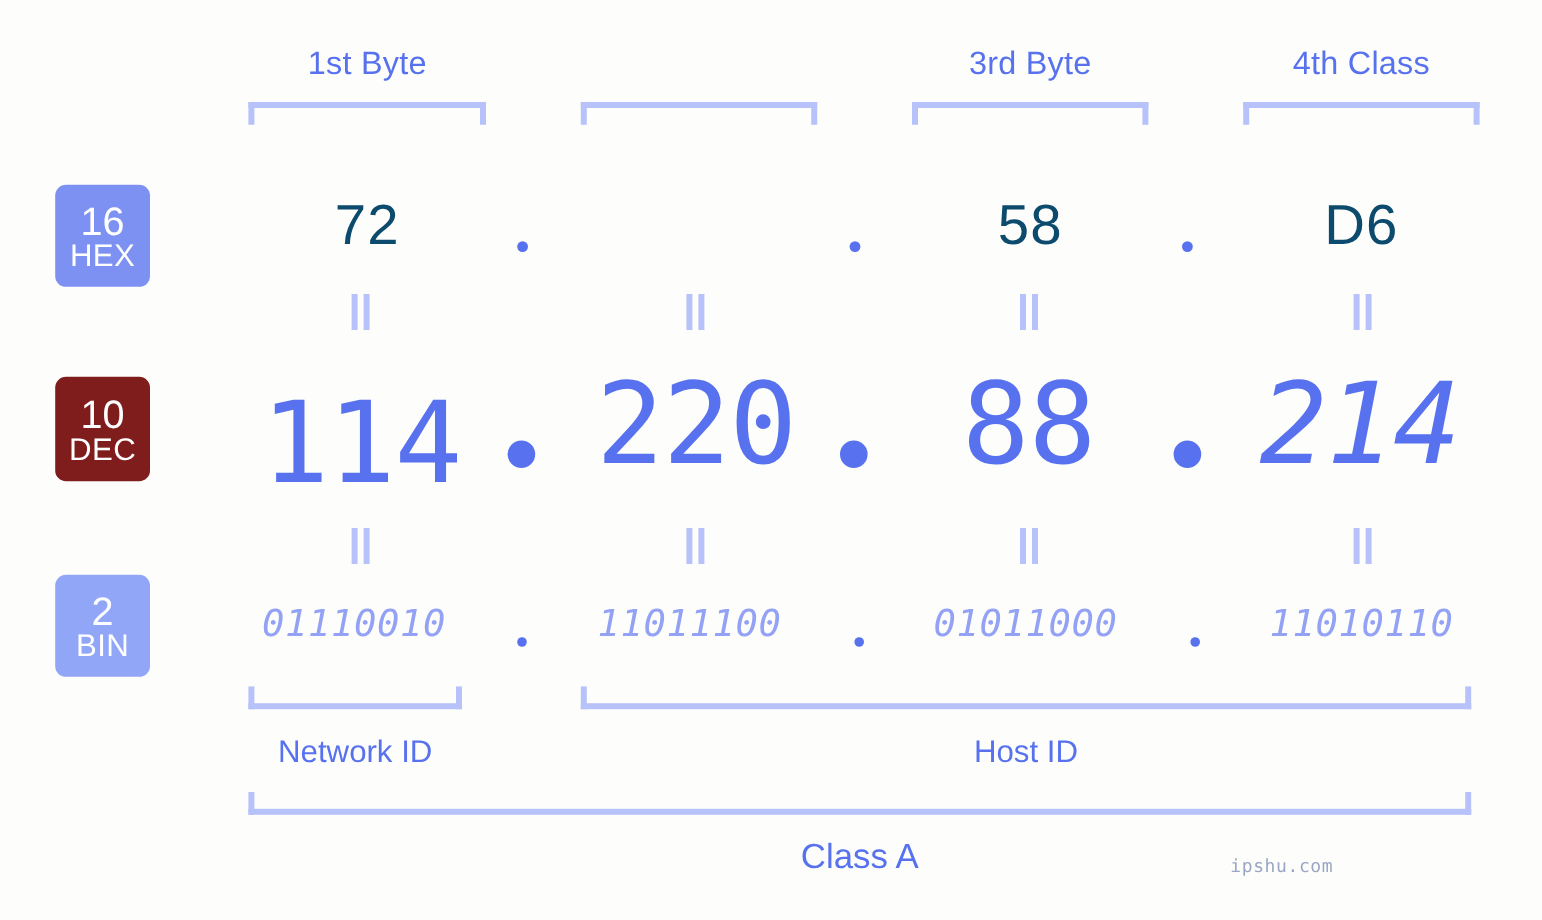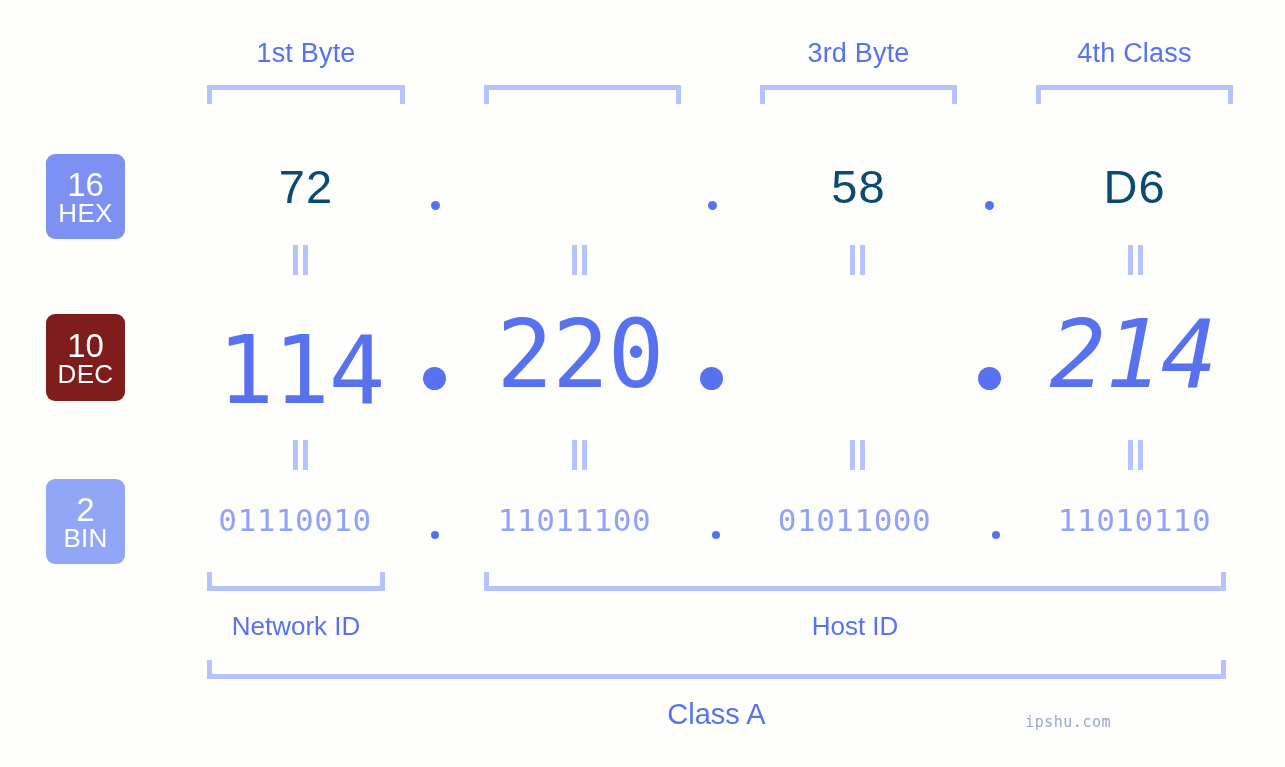--- a/index.html
+++ b/index.html
@@ -104,20 +104,21 @@
     font-family: "DejaVu Sans Mono", monospace;
     letter-spacing: -1px;
   }
 
   .bin-val {
     font-size: 31px;
     line-height: 40px;
     color: #93a2f5;
     font-family: "DejaVu Sans Mono", monospace;
     letter-spacing: 0.5px;
+    font-style: italic;
   }
 
   
   .dot {
     position: absolute;
     border-radius: 50%;
     background: #5872ef;
   }
   .dot-hex  { width: 9px;  height: 9px; }
   .dot-dec  { width: 23px; height: 23px; }
@@ -218,20 +219,21 @@
 
   <div class="badge" style="top:314px;height:87px;background:#7f1d1d;">
     <span class="badge-num">10</span>
     <span class="badge-name">DEC</span>
   </div>
 
   <div class="cell dec-val" style="left:196px;top:321px;width:210px;">114</div>
   <div class="dot dot-dec" style="left:423px;top:367px;"></div>
   <div class="cell dec-val" style="left:475px;top:305px;width:210px;">220</div>
   <div class="dot dot-dec" style="left:700px;top:367px;"></div>
+  <div class="cell dec-val" style="left:752px;top:305px;width:210px;">88</div>
   <div class="dot dot-dec" style="left:978px;top:367px;"></div>
   <div class="cell dec-val" style="left:1028px;top:305px;width:210px;font-style:italic;">214</div>
 
   <div class="eq" style="left:293px;top:440px;">
     <i class="b1"></i>
       <i class="b2"></i>
   </div>
   <div class="eq" style="left:572px;top:440px;">
     <i class="b1"></i>
       <i class="b2"></i>

